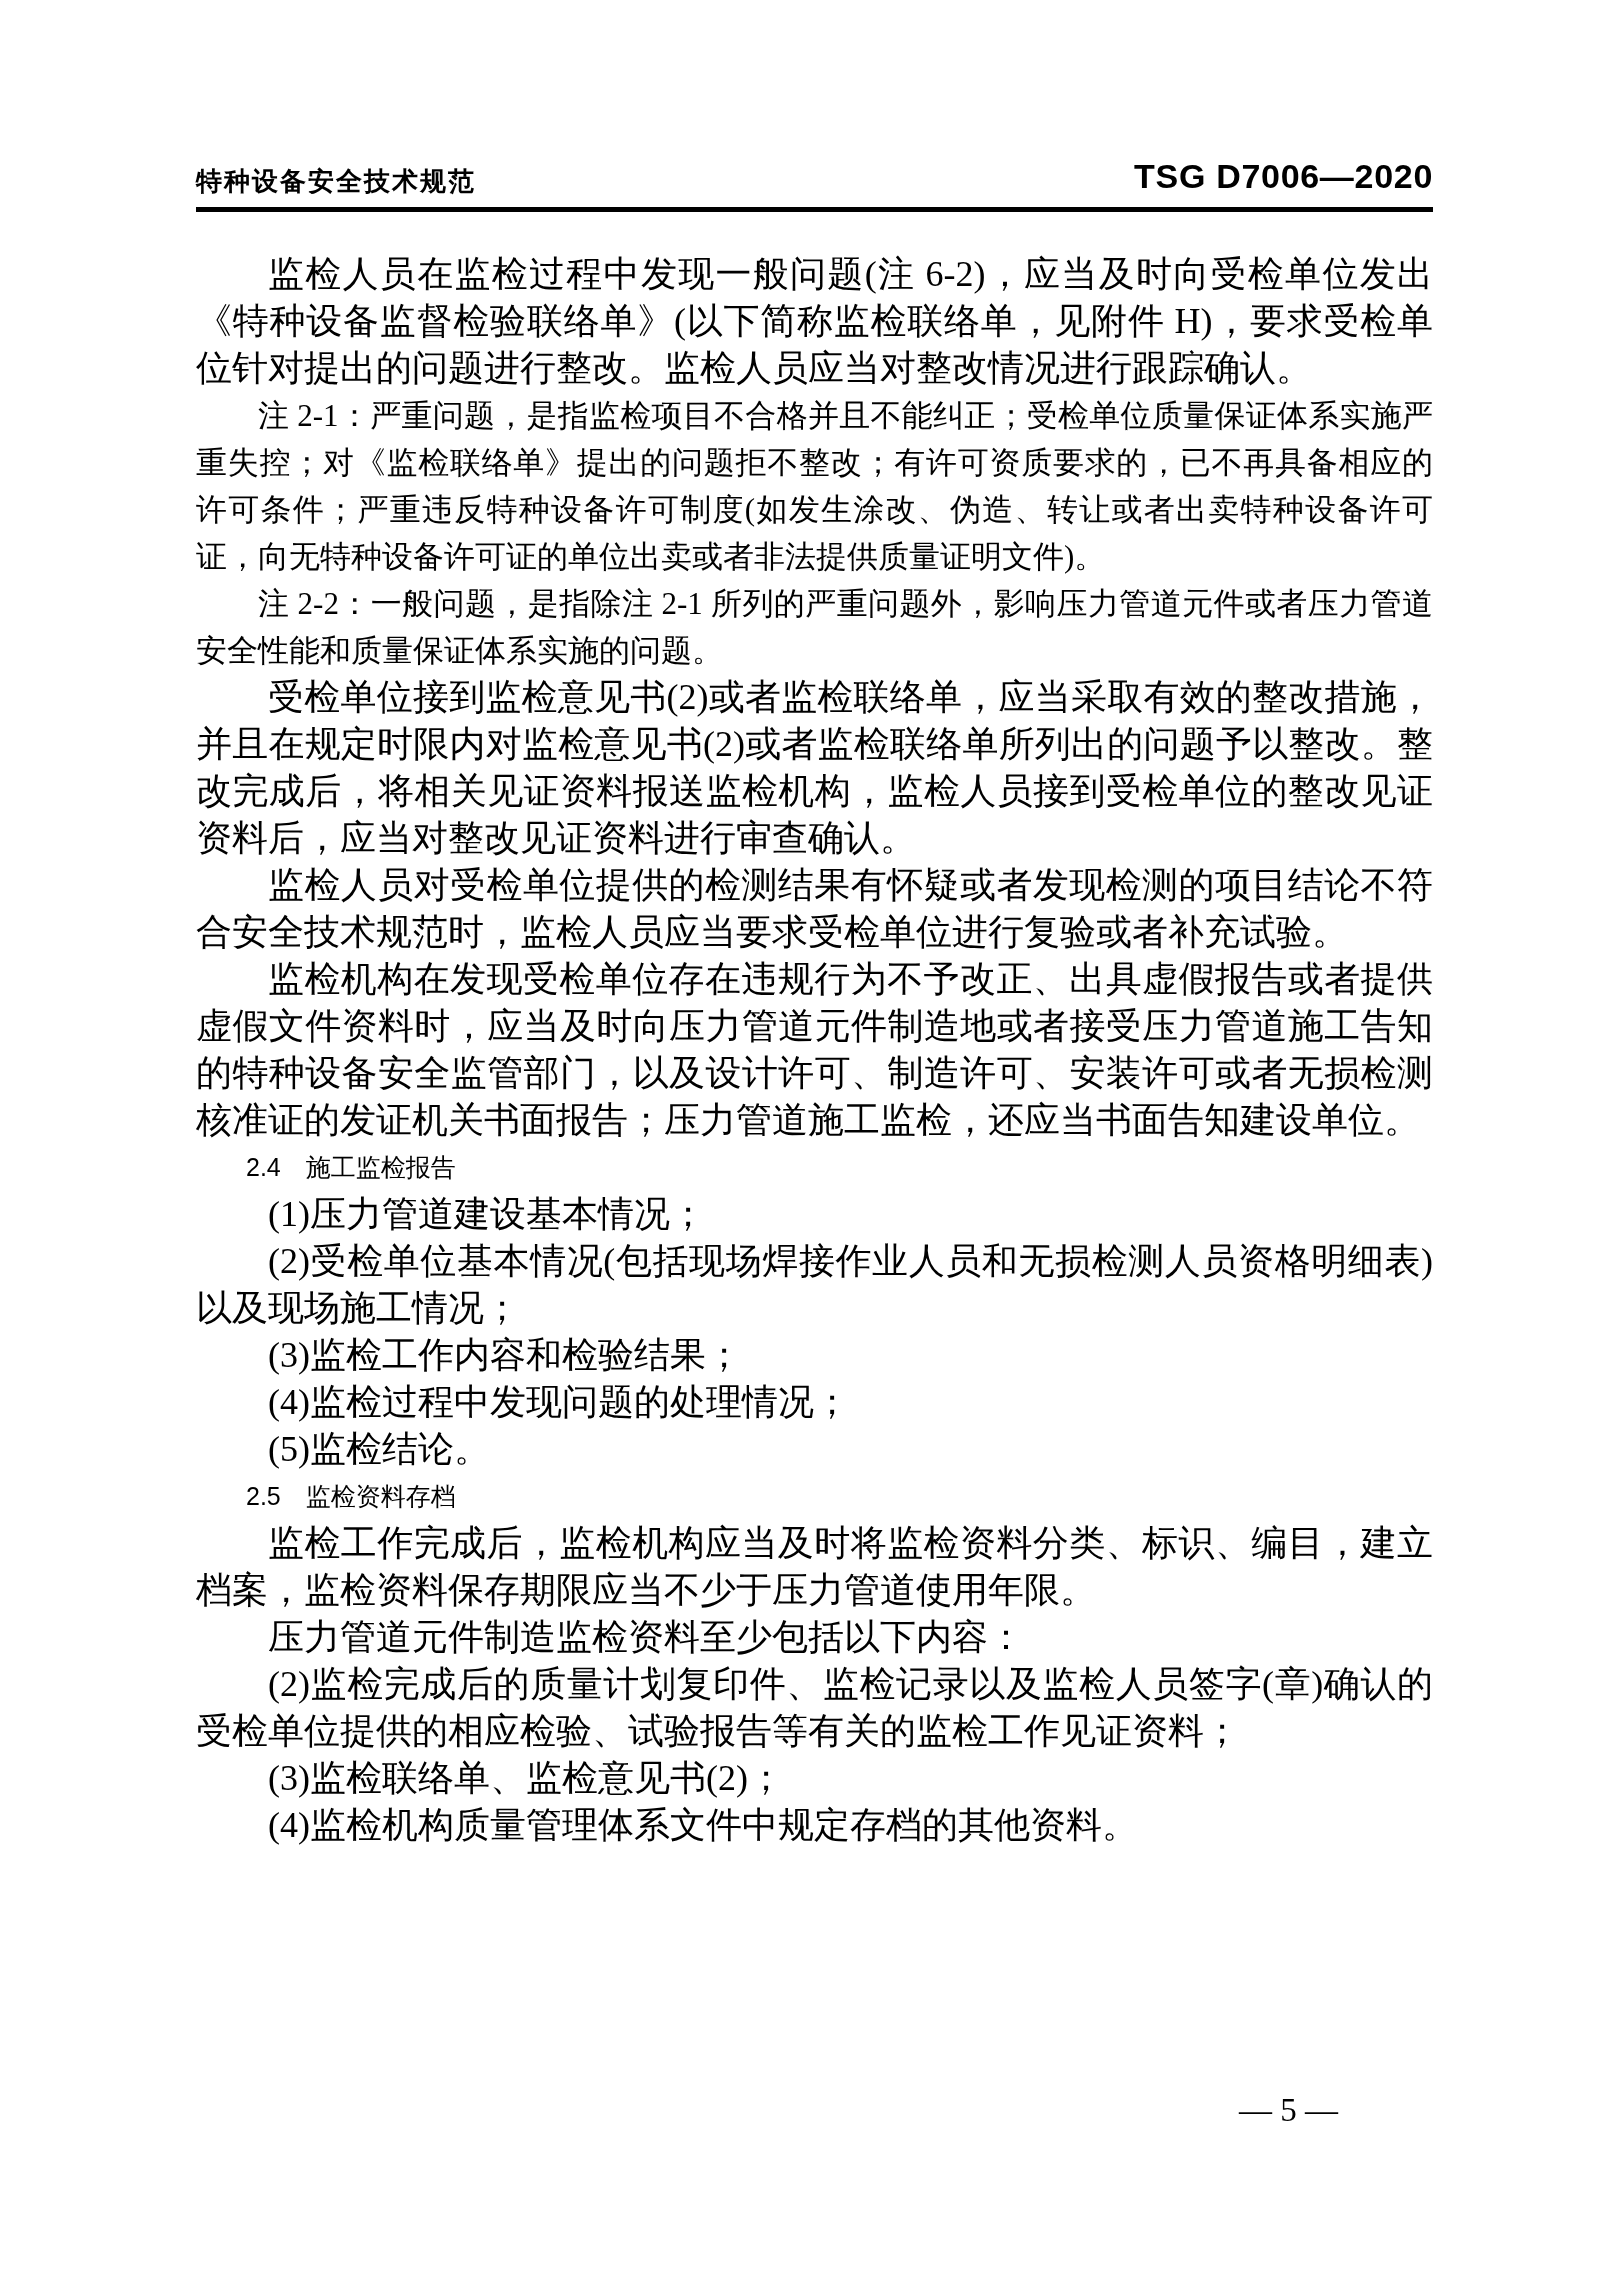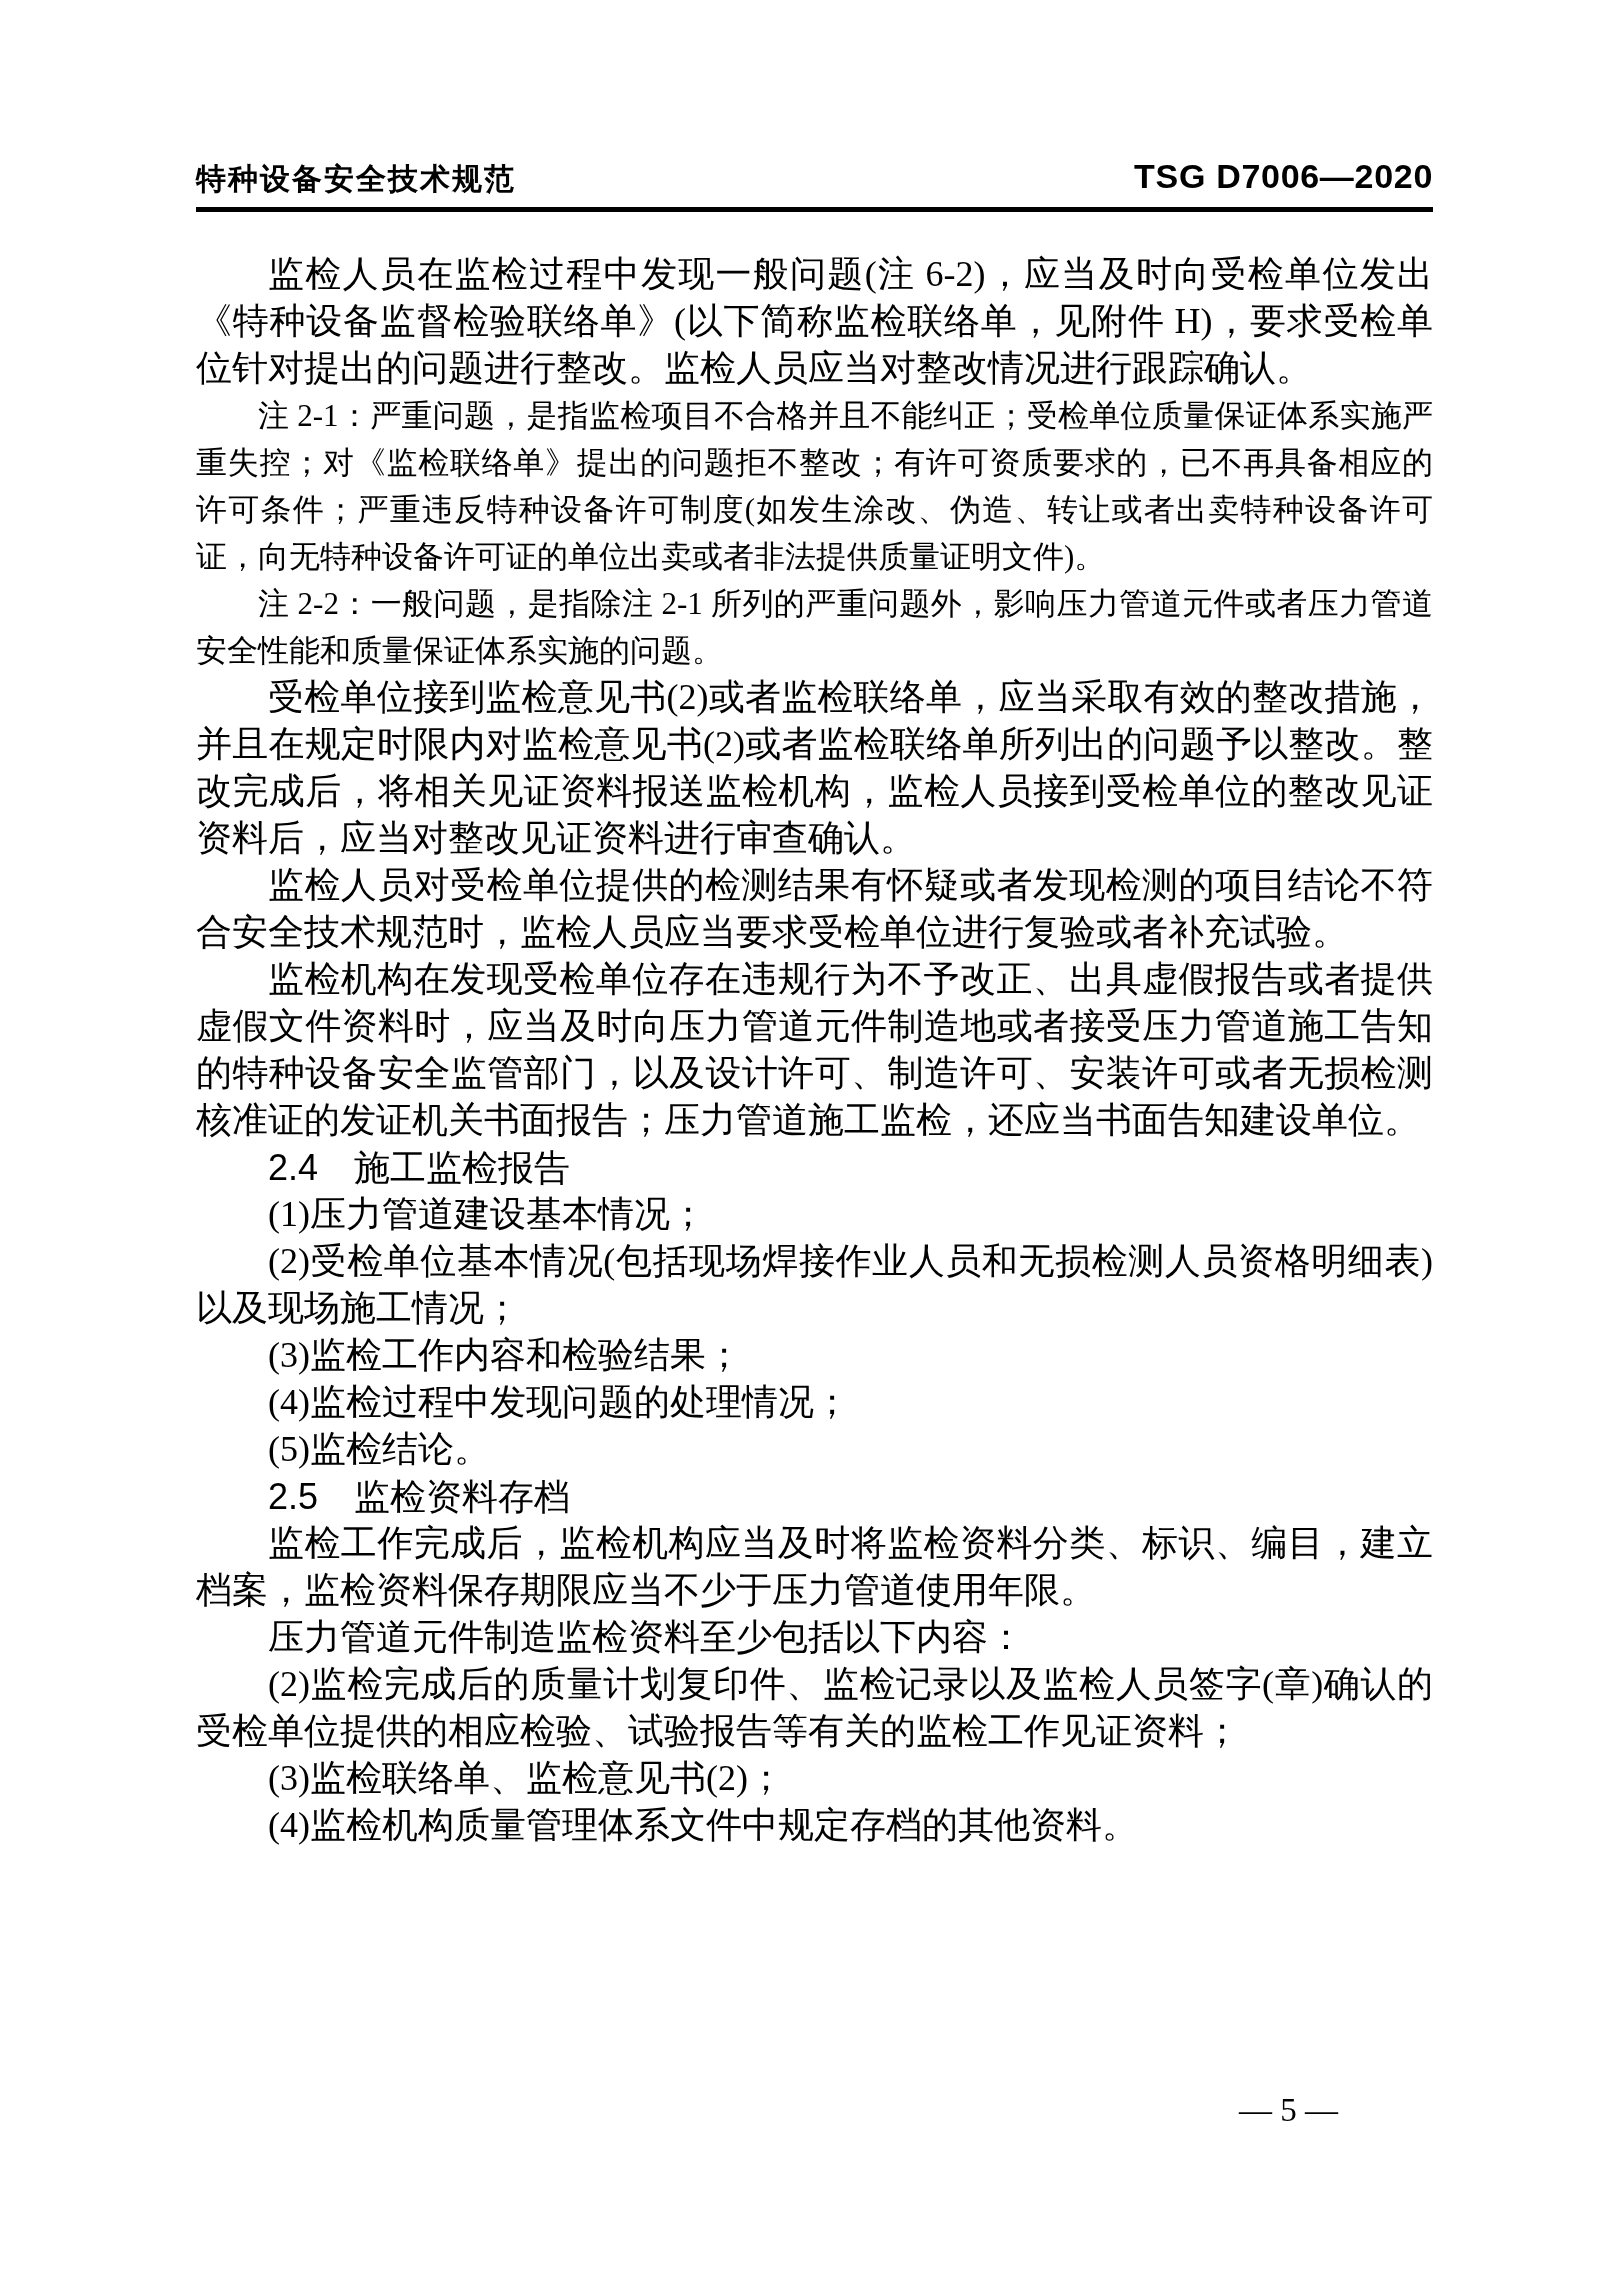--- a/index.html
+++ b/index.html
@@ -20,21 +20,21 @@
   }
   .page-header {
     display: flex;
     justify-content: space-between;
     align-items: flex-end;
     padding-bottom: 11.8px;
     border-bottom: 5.2px solid #000000;
   }
   .header-left {
     font-family: "Liberation Sans", "DejaVu Sans", sans-serif;
-    font-size: 30px;
+    font-size: 26px;
     font-weight: bold;
     letter-spacing: 2px;
     line-height: 1.1;
   }
   .header-right {
     font-family: "Liberation Sans", "DejaVu Sans", sans-serif;
     font-size: 34px;
     font-weight: bold;
     letter-spacing: 0.7px;
     line-height: 1.1;
@@ -50,21 +50,21 @@
   .body-text {
     font-size: 36px;
     line-height: 47px;
   }
   .note-text {
     font-size: 31px;
     line-height: 47px;
   }
   .heading-text {
     font-family: "Liberation Sans", "DejaVu Sans", sans-serif;
-    font-size: 36px;
+    font-size: 25px;
     line-height: 47px;
     font-weight: normal;
   }
   .page-footer {
     position: absolute;
     top: 2091px;
     right: 285px;
     font-size: 33px;
     line-height: 39px;
     font-family: "Liberation Serif", "DejaVu Serif", serif;

